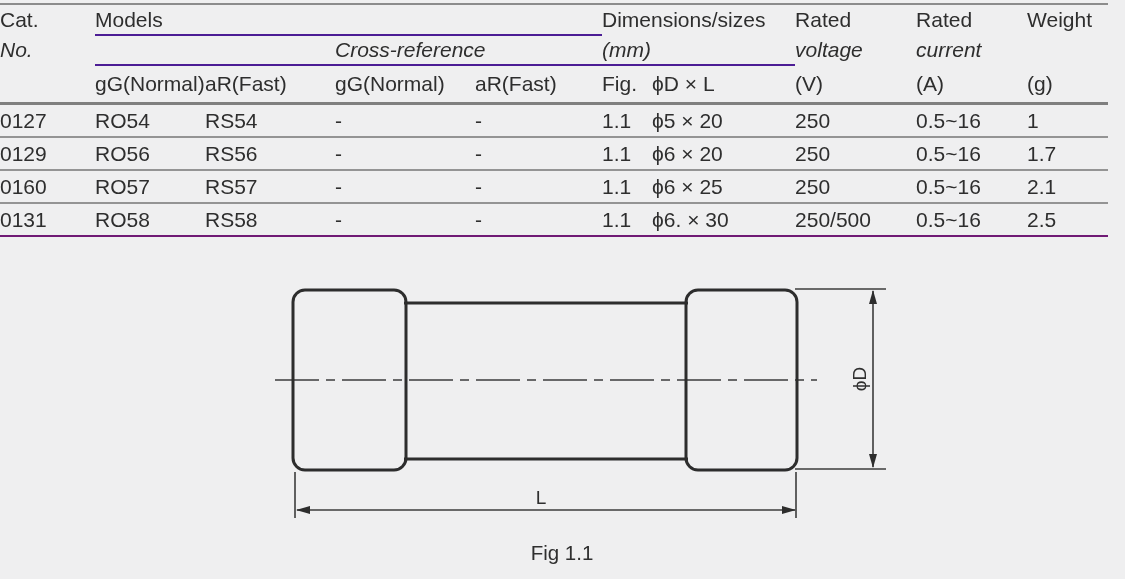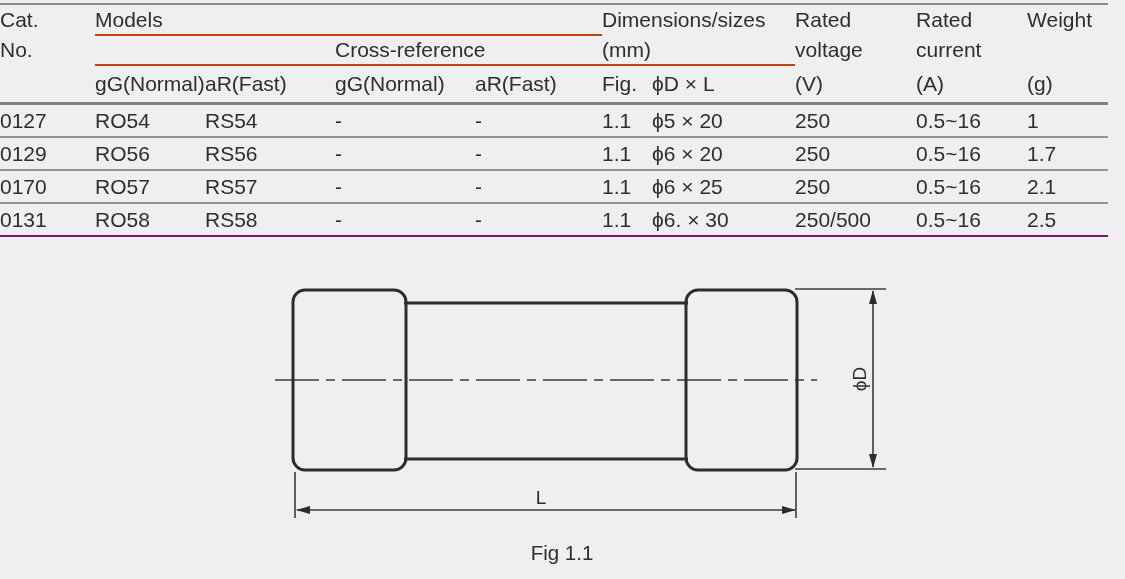--- a/index.html
+++ b/index.html
@@ -23,25 +23,25 @@
   }
   table.spec td{
     padding:0;
     vertical-align:middle;
     text-align:left;
     overflow:hidden;
     white-space:nowrap;
   }
   td.c1{padding-left:4px;}
   tr.hrow1 td{height:29px;}
-  tr.hrow2 td{height:28px;}
+  tr.hrow2 td{height:28px;font-style:italic;}
   tr.hrow3 td{height:36px;border-bottom:3px solid #7f7f7f;}
   tr.drow td{height:31px;border-bottom:2px solid #949494;}
   tr.drow.last td{border-bottom:2px solid #701a75;}
-  .gline{border-bottom:2px solid #c2410c;}
+  .gline{border-bottom:2px solid #4c1d95;}
   
   svg.fig{position:absolute;left:0;top:250px;}
   .outline{stroke:#2d2d2d;stroke-width:3;fill:none;}
   .thin{stroke:#3c3c3c;stroke-width:1.6;fill:none;}
   .centerline{stroke:#3c3c3c;stroke-width:1.6;fill:none;stroke-dasharray:44 7 9 7;}
   .arrow{fill:#2d2d2d;stroke:none;}
   text.dim{font-family:"Liberation Sans",sans-serif;font-size:19px;fill:#2f2f2f;}
   text.cap{font-family:"Liberation Sans",sans-serif;font-size:20.5px;fill:#2f2f2f;}
 </style>
 </head>
@@ -109,21 +109,21 @@
       <td>RS56</td>
       <td>-</td>
       <td>-</td>
       <td>1.1</td>
       <td>ϕ6 × 20</td>
       <td>250</td>
       <td>0.5~16</td>
       <td>1.7</td>
     </tr>
     <tr class="drow">
-      <td class="c1">0170</td>
+      <td class="c1">0160</td>
       <td>RO57</td>
       <td>RS57</td>
       <td>-</td>
       <td>-</td>
       <td>1.1</td>
       <td>ϕ6 × 25</td>
       <td>250</td>
       <td>0.5~16</td>
       <td>2.1</td>
     </tr>

